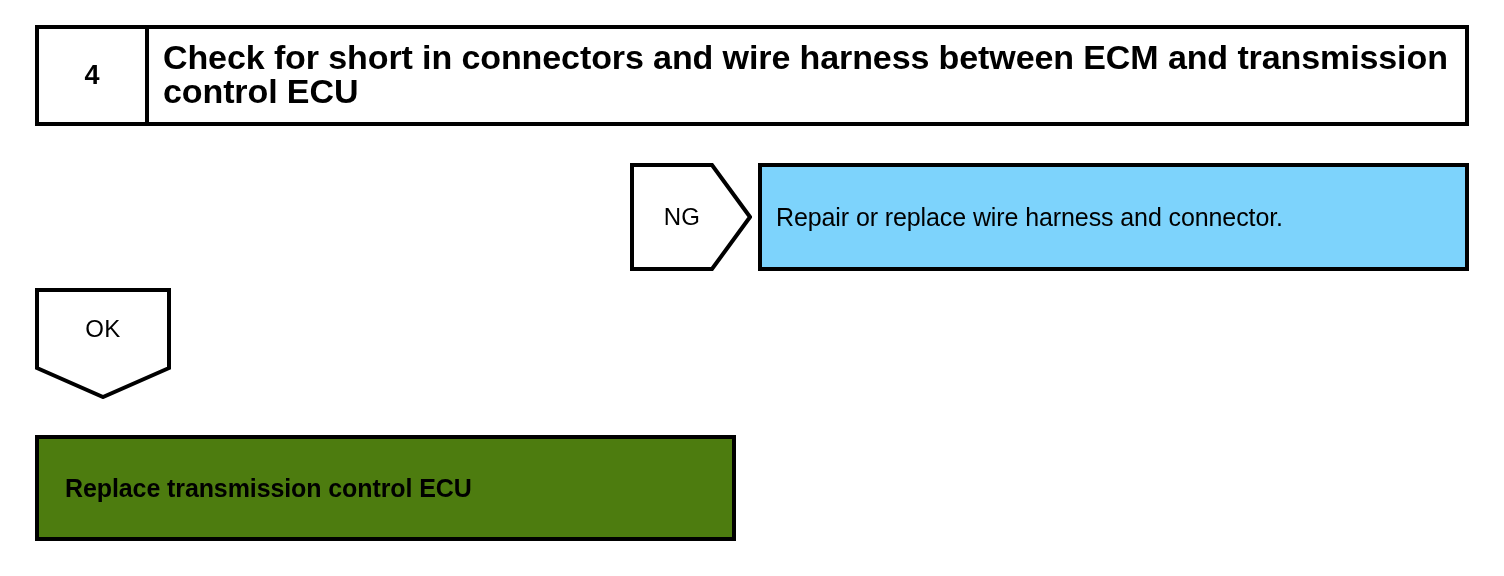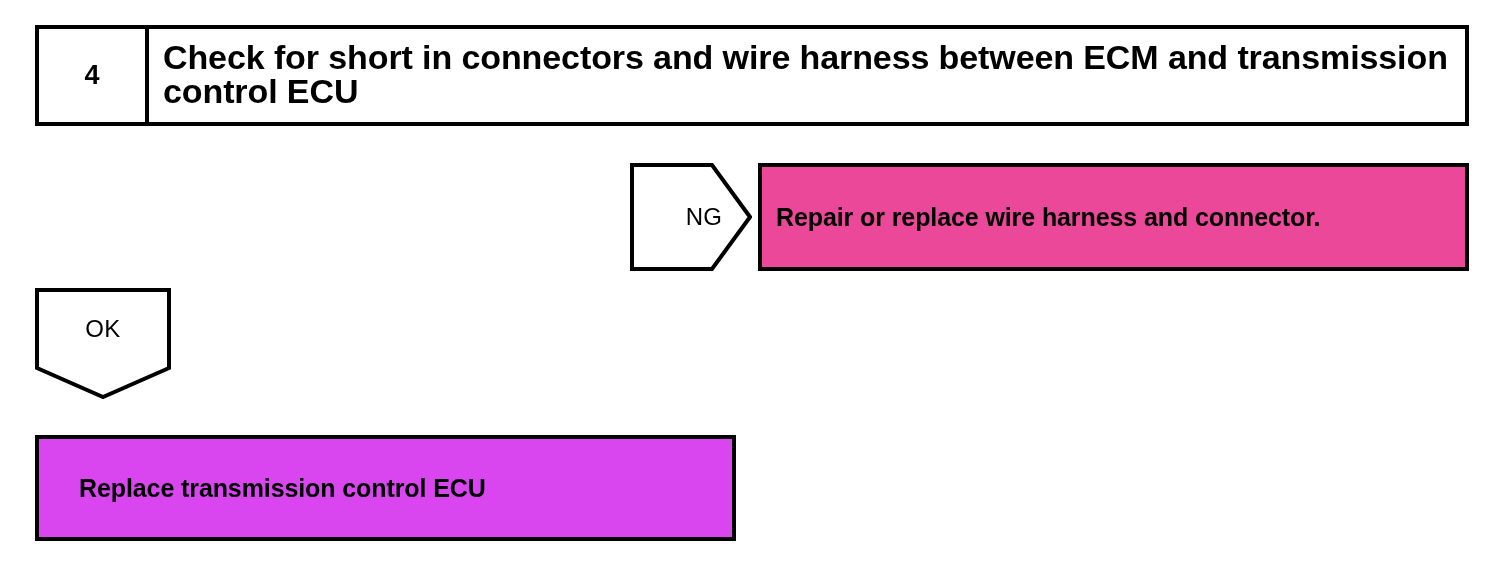--- a/index.html
+++ b/index.html
@@ -75,38 +75,37 @@
     left: 0;
     top: 0;
     width: 104px;
     height: 108px;
     display: flex;
     align-items: center;
     justify-content: center;
     font-size: 24px;
     font-weight: normal;
     letter-spacing: 0.3px;
-    padding-left: 22px;
   }
 
   
   .repair-box {
     position: absolute;
     left: 758px;
     top: 163px;
     width: 711px;   
     height: 108px;  
     box-sizing: border-box;
     border: 4px solid #000;
-    background: #ec4899;
+    background: #7dd3fc;
     display: flex;
     align-items: center;
     padding-left: 14px;
     font-size: 25px;
-    font-weight: bold;
+    font-weight: normal;
     letter-spacing: -0.1px;
   }
 
   
   .ok-arrow {
     position: absolute;
     left: 35px;
     top: 288px;
     width: 136px;   
     height: 111px;  
@@ -132,24 +131,24 @@
 
   
   .final-box {
     position: absolute;
     left: 35px;
     top: 435px;
     width: 701px;   
     height: 106px;  
     box-sizing: border-box;
     border: 4px solid #000;
-    background: #d946ef;
+    background: #4d7c0f;
     display: flex;
     align-items: center;
-    padding-left: 40px;
+    padding-left: 26px;
     font-size: 25px;
     font-weight: bold;
     letter-spacing: -0.1px;
   }
 </style>
 </head>
 <body>
 
 <div class="canvas">
 

